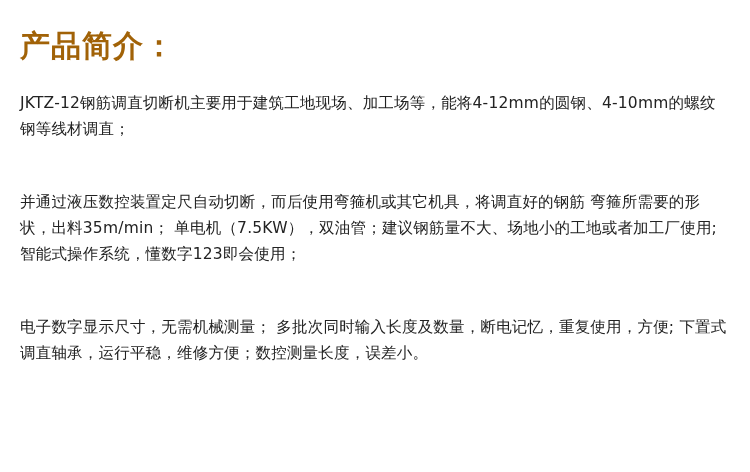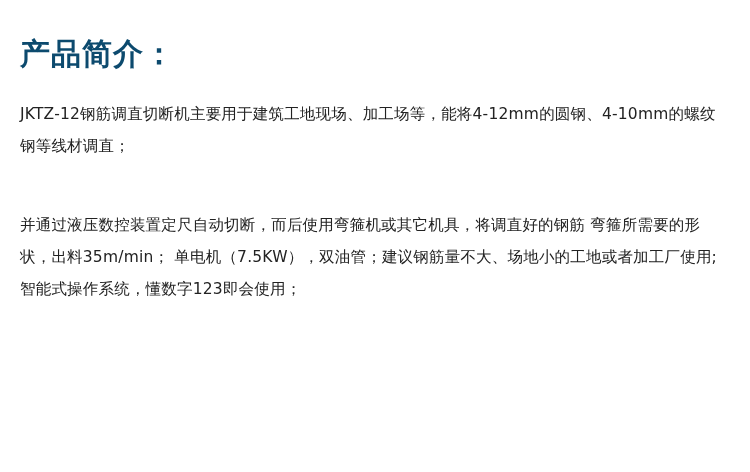--- a/index.html
+++ b/index.html
@@ -18,40 +18,41 @@
     position: relative;
     width: 750px;
     height: 472px;
     box-sizing: border-box;
     padding: 24px 22px 0 20px;
   }
   .doc-title {
     font-size: 30px;
     font-weight: bold;
     letter-spacing: 1px;
-    color: #0c4a6e;
-    margin: 12px 0 26px 0;
+    color: #a16207;
+    margin: 4px 0 26px 0;
     line-height: 1.2;
   }
   .para {
     font-size: 15.5px;
-    line-height: 32px;
+    line-height: 26px;
     color: #222222;
     margin: 0;
     letter-spacing: 0.2px;
     max-width: 710px;
   }
   .para + .para {
     margin-top: 47px;
   }
   .p-indent-none { text-indent: 0; }
 </style>
 </head>
 <body>
 
 <div class="page">
   <h1 class="doc-title">产品简介：</h1>
 
   <p class="para p-indent-none">JKTZ-12钢筋调直切断机主要用于建筑工地现场、加工场等，能将4-12mm的圆钢、4-10mm的螺纹钢等线材调直；</p>
 
   <p class="para p-indent-none">并通过液压数控装置定尺自动切断，而后使用弯箍机或其它机具，将调直好的钢筋 弯箍所需要的形状，出料35m/min； 单电机（7.5KW），双油管；建议钢筋量不大、场地小的工地或者加工厂使用; 智能式操作系统，懂数字123即会使用；</p>
 
+  <p class="para p-indent-none">电子数字显示尺寸，无需机械测量； 多批次同时输入长度及数量，断电记忆，重复使用，方便; 下置式调直轴承，运行平稳，维修方便；数控测量长度，误差小。</p>
 </div>
 
 </body></html>

